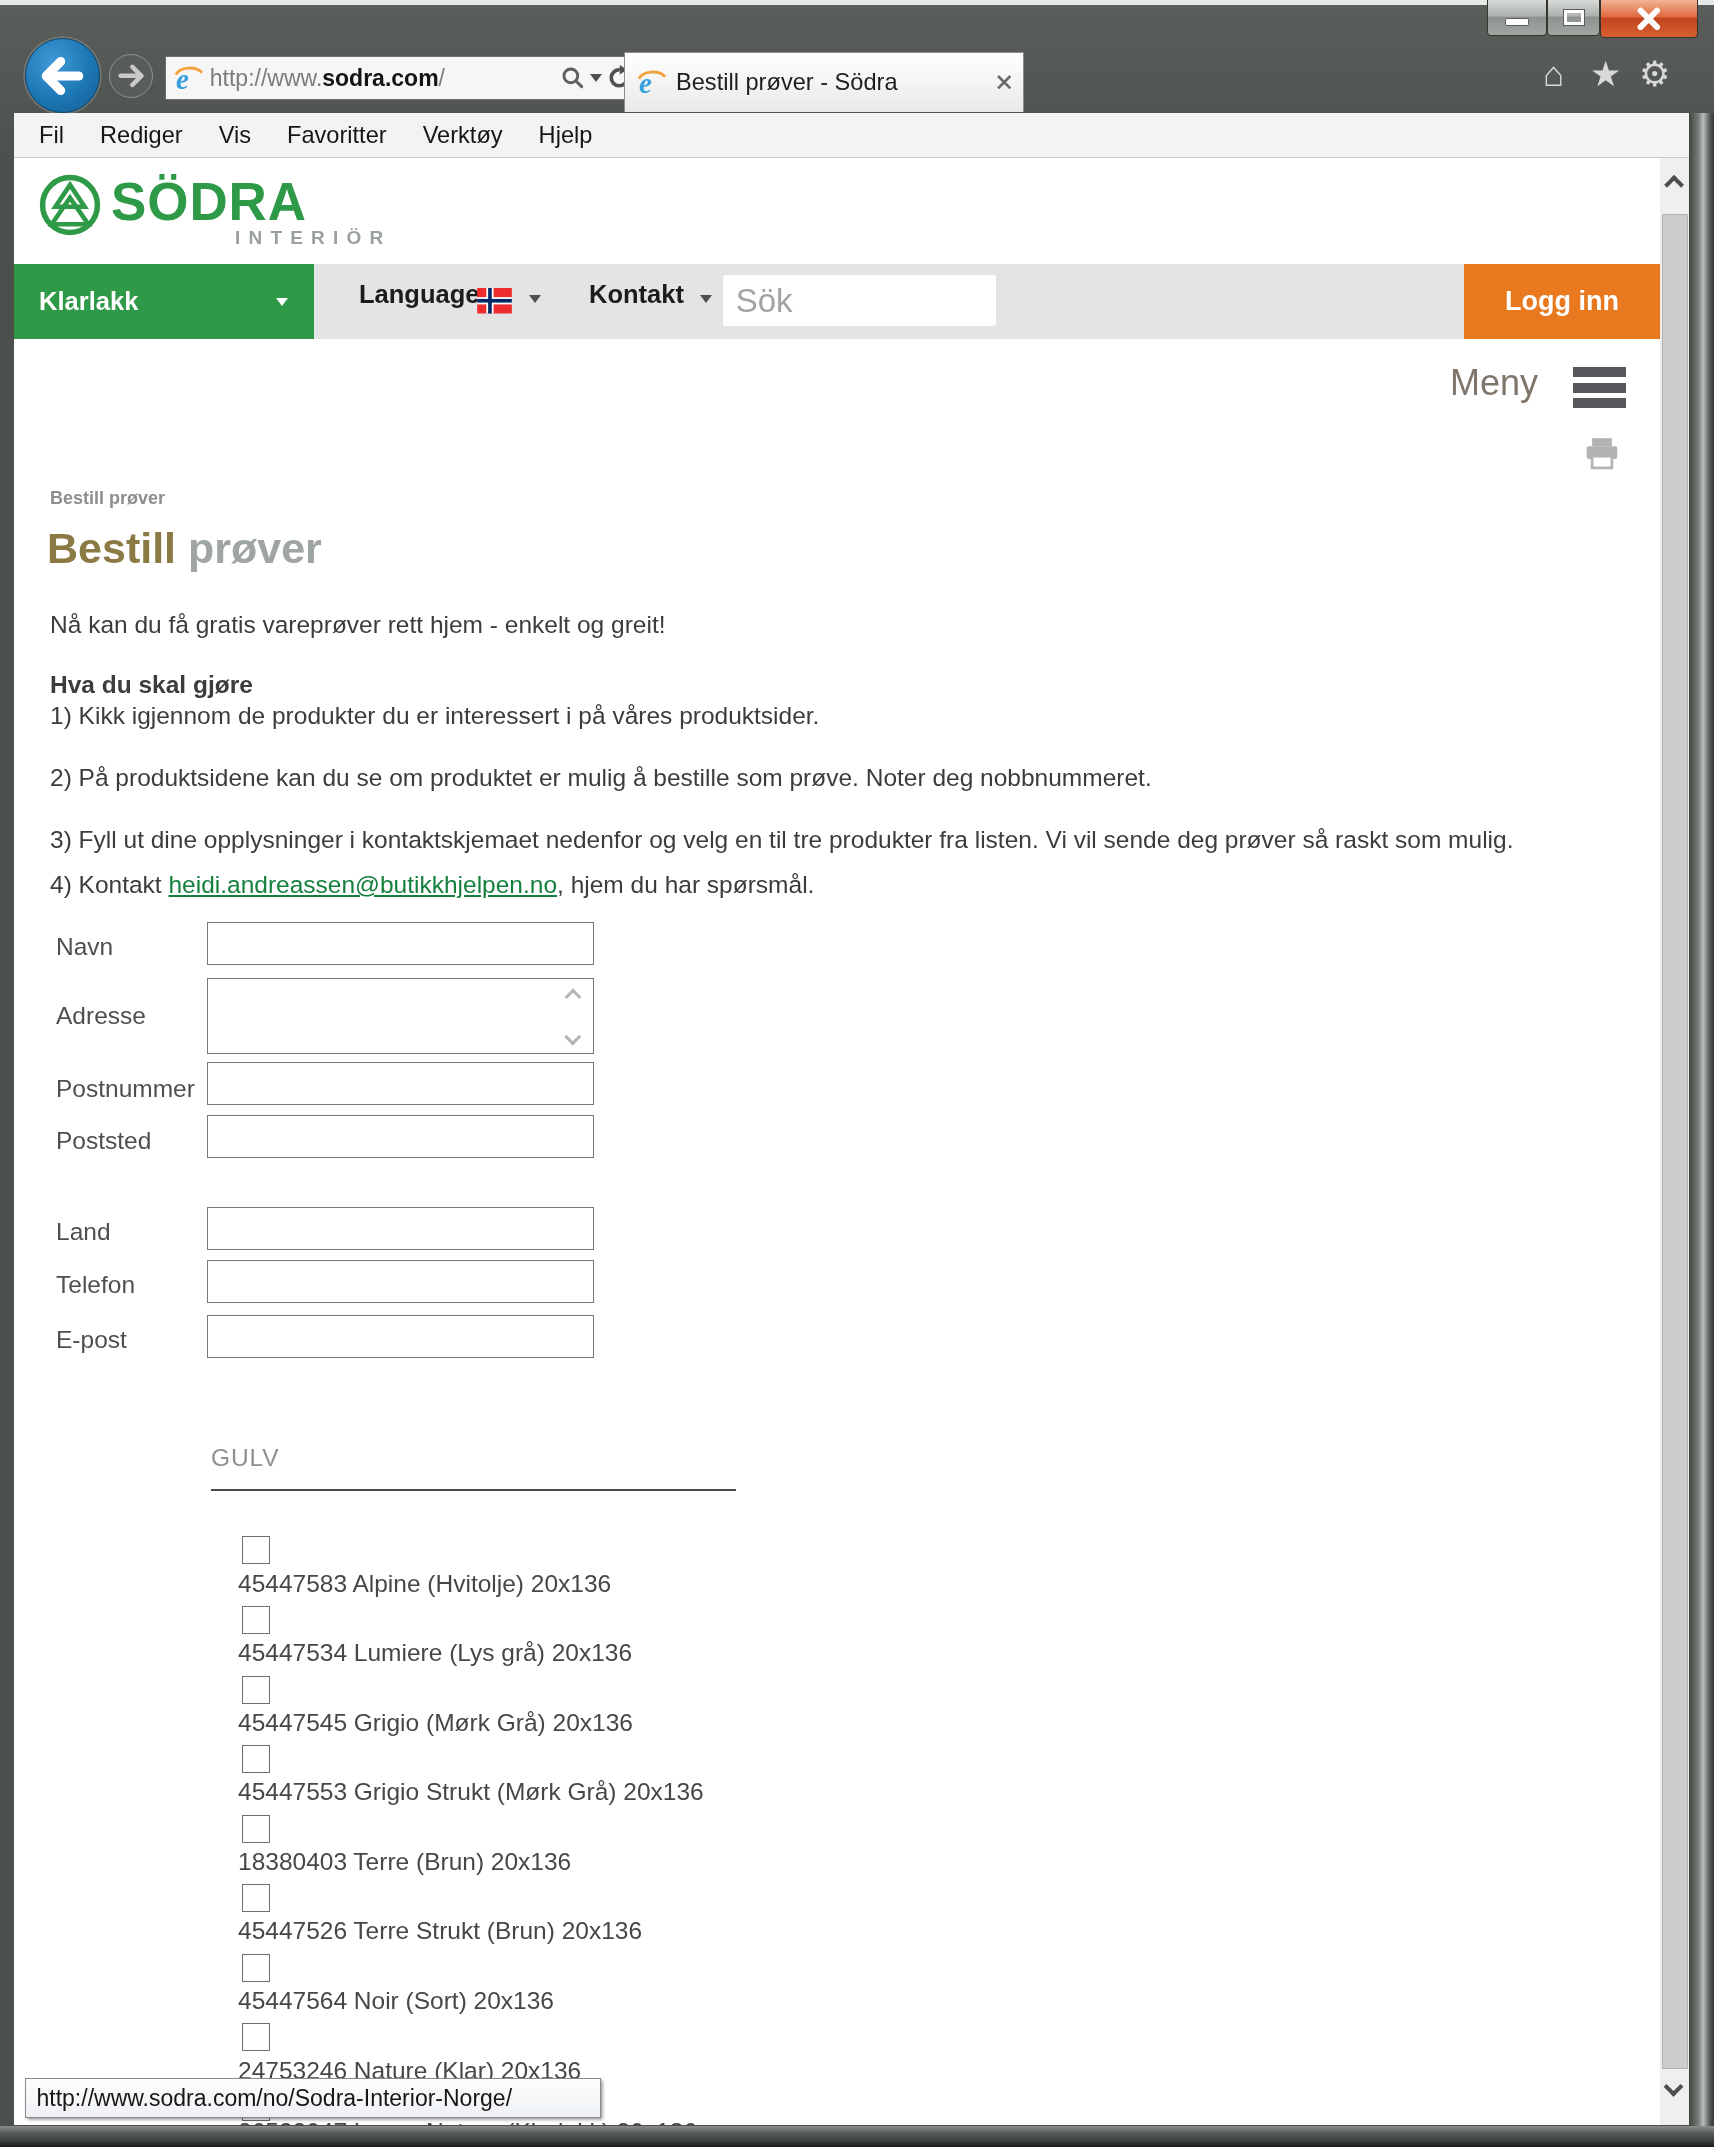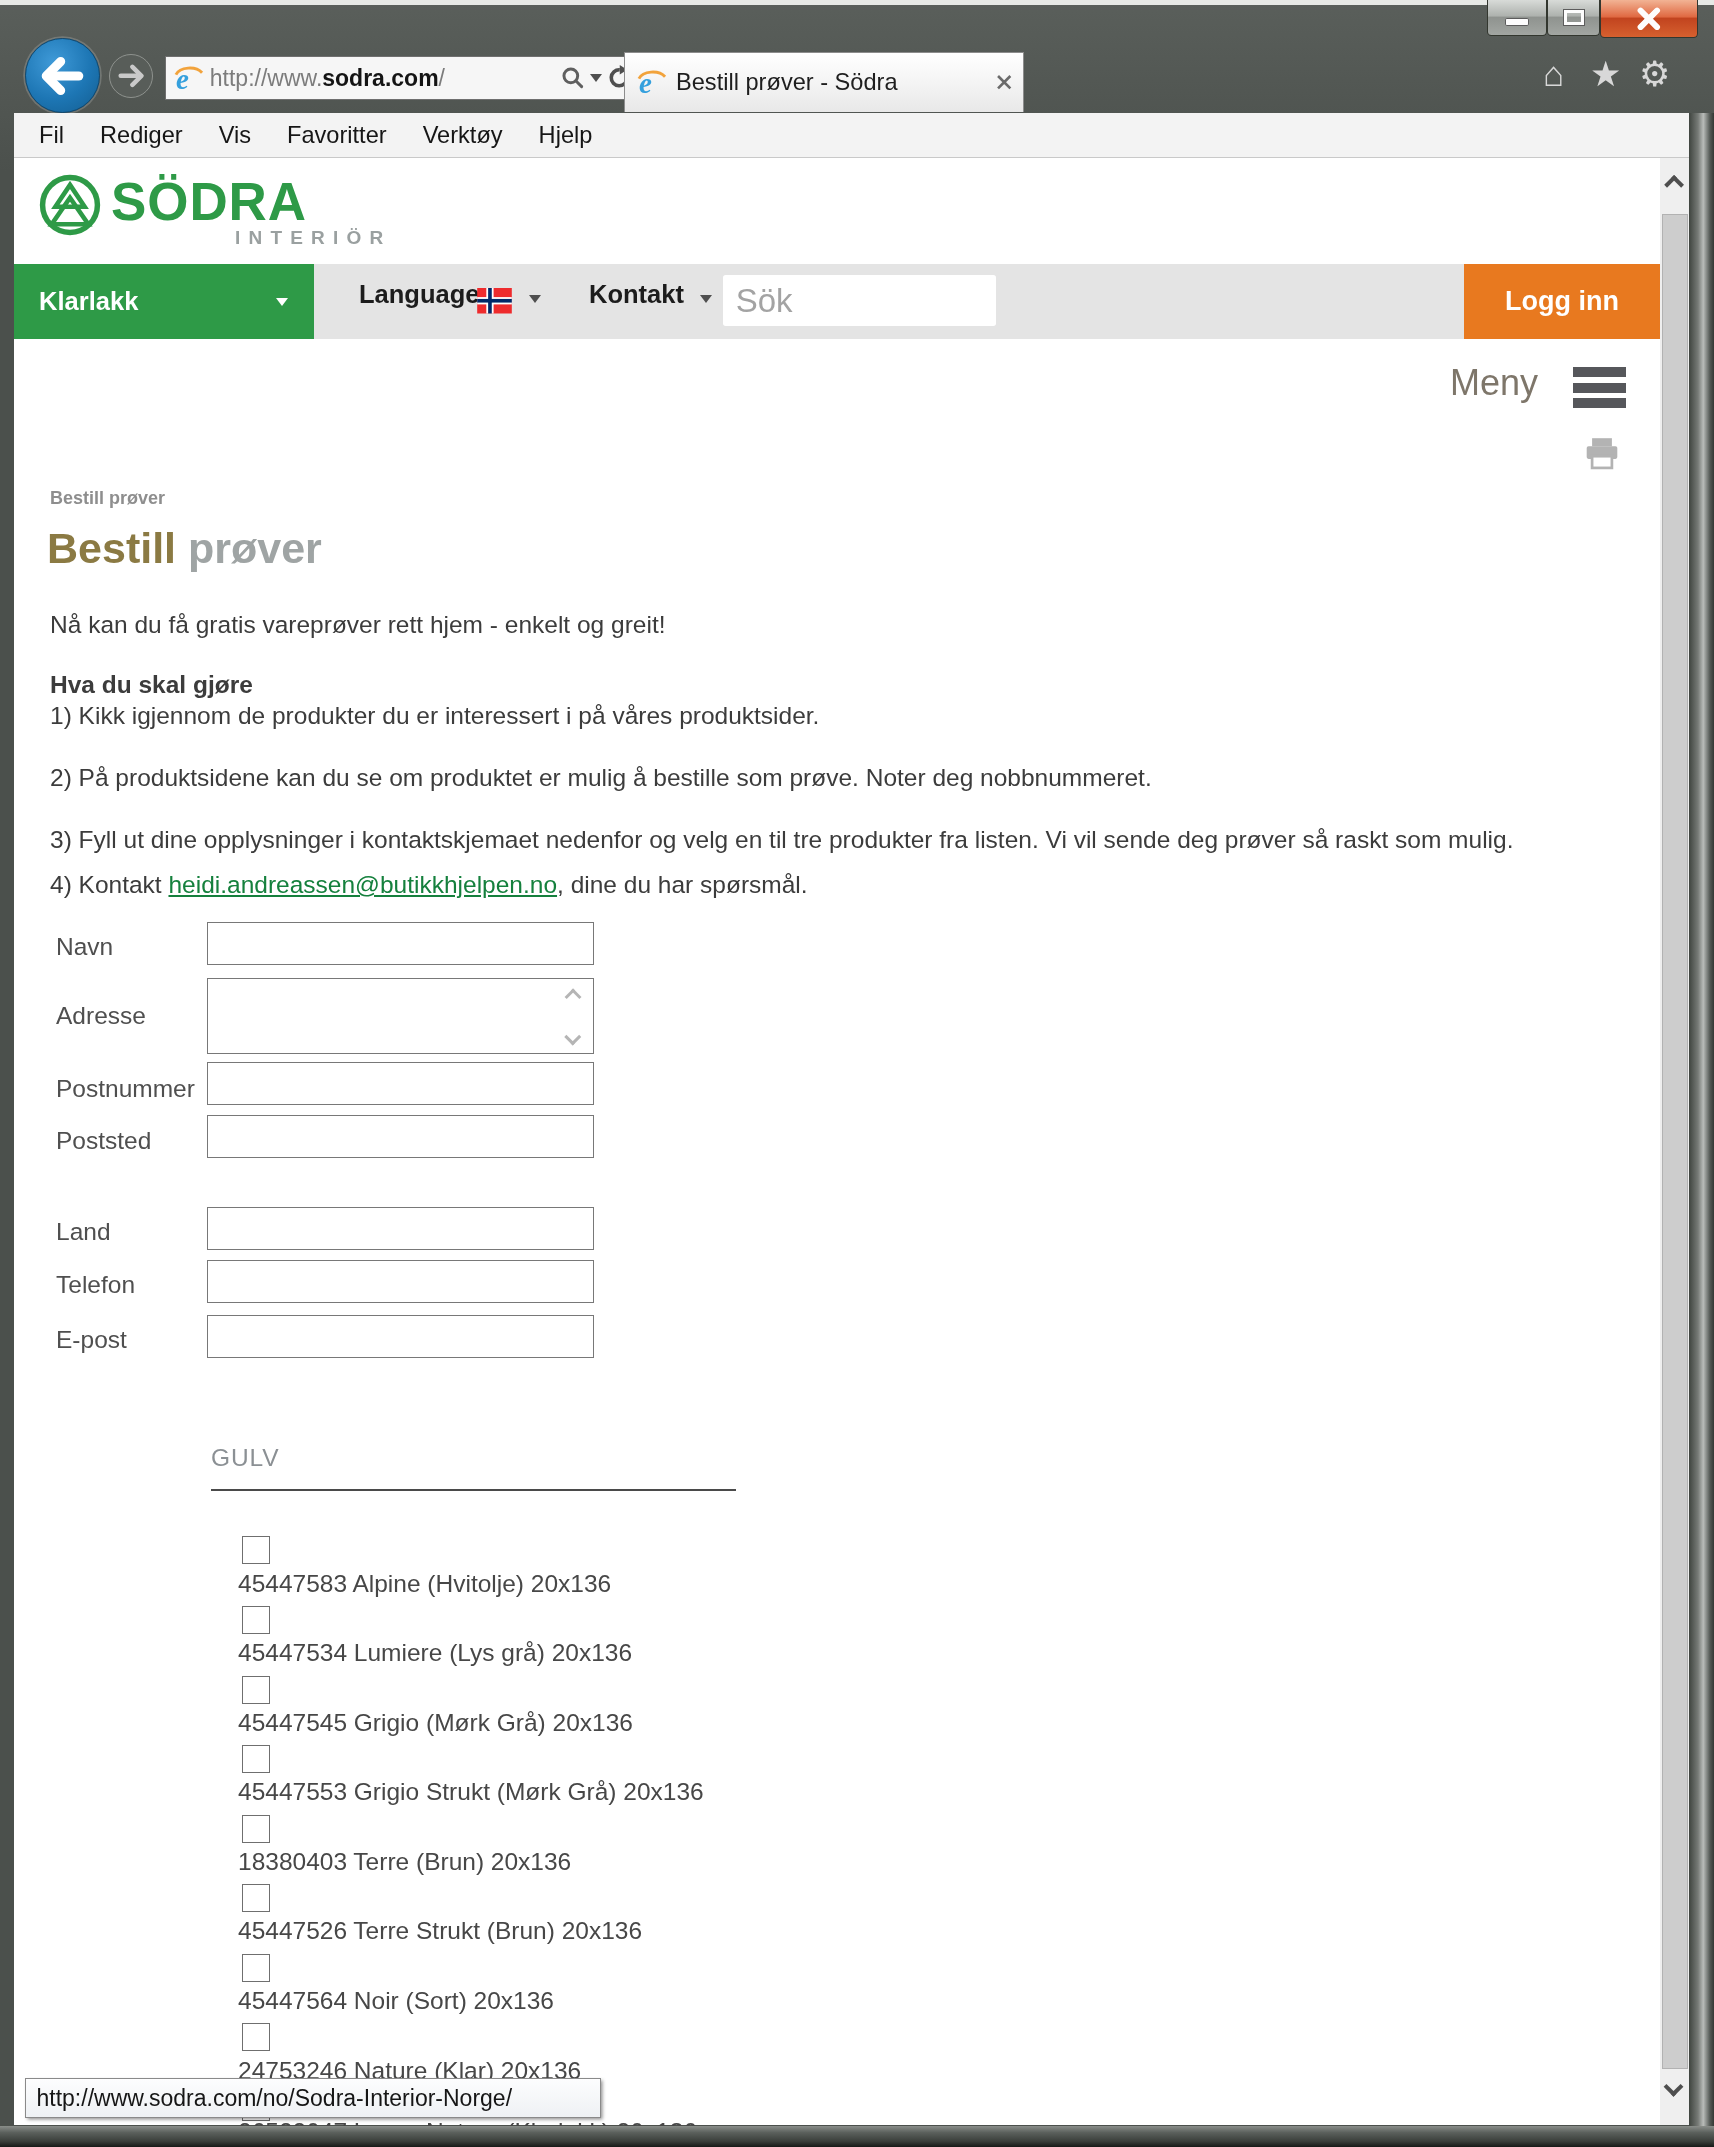--- a/index.html
+++ b/index.html
@@ -229,21 +229,21 @@
 
 <div class="abs breadcrumb">Bestill prøver</div>
 <div class="abs h1"><span>Bestill</span><span class="lt"> prøver</span></div>
 
 <div class="abs para" style="top:611px">Nå kan du få gratis vareprøver rett hjem - enkelt og greit!</div>
 <div class="abs para" style="top:671px;font-weight:bold">Hva du skal gjøre</div>
 <div class="abs para" style="top:702px">1) Kikk igjennom de produkter du er interessert i på våres produktsider.</div>
 <div class="abs para" style="top:764px">2) På produktsidene kan du se om produktet er mulig å bestille som prøve. Noter deg nobbnummeret.</div>
 <div class="abs para" style="top:826px">3) Fyll ut dine opplysninger i kontaktskjemaet nedenfor og velg en til tre produkter fra listen. Vi vil sende deg prøver så raskt som mulig.</div>
 <div class="abs para" style="top:871px">
-  <span>4) Kontakt </span><a class="lnk" href="#">heidi.andreassen@butikkhjelpen.no</a><span>, dine du har spørsmål.</span>
+  <span>4) Kontakt </span><a class="lnk" href="#">heidi.andreassen@butikkhjelpen.no</a><span>, hjem du har spørsmål.</span>
 </div>
 
 <label class="abs flabel" style="top:933px">Navn</label>
 <input class="abs fin" style="top: 922px;" type="text">
 
 <label class="abs flabel" style="top:1002px">Adresse</label>
 <textarea class="abs fta" style=""></textarea>
 <span class="abs chev up soft ta-chev" style="top:991px"></span>
 <span class="abs chev down soft ta-chev" style="top:1031px"></span>
 

